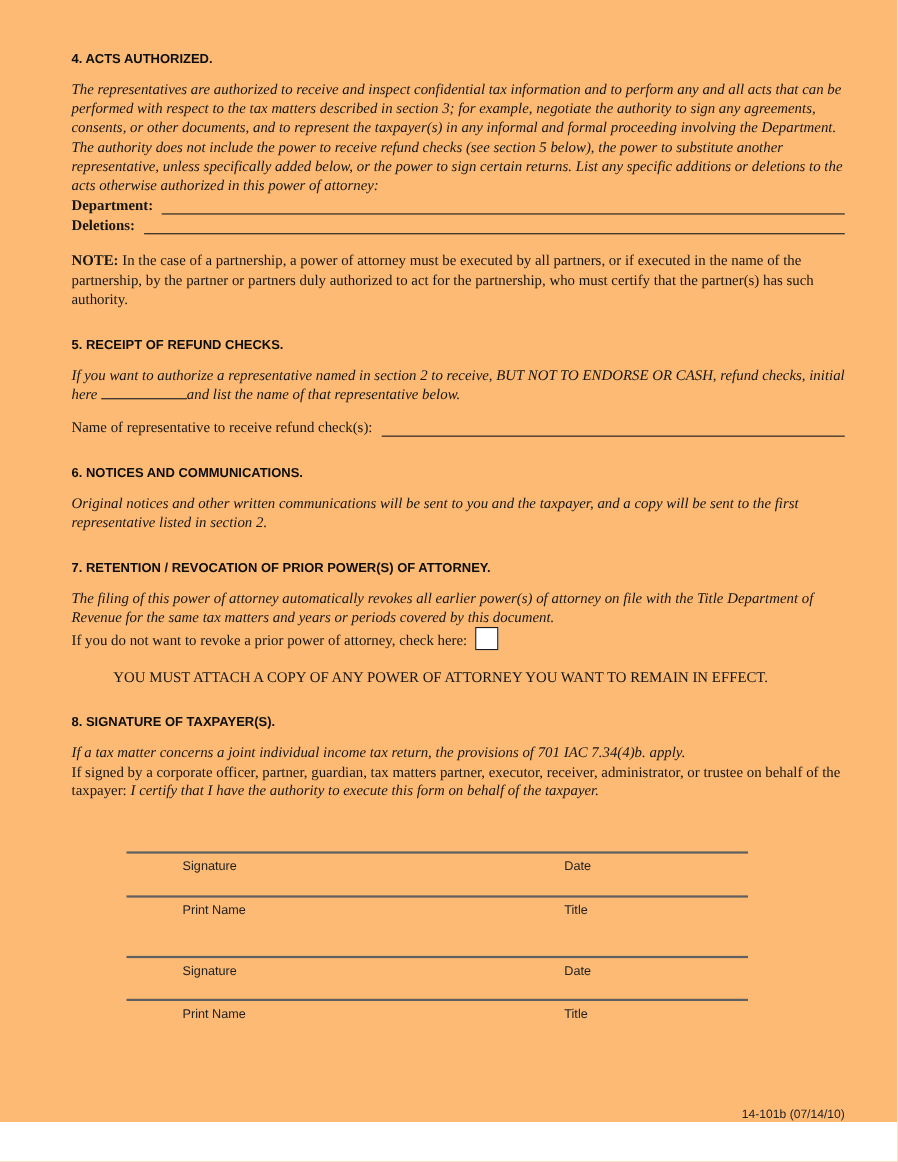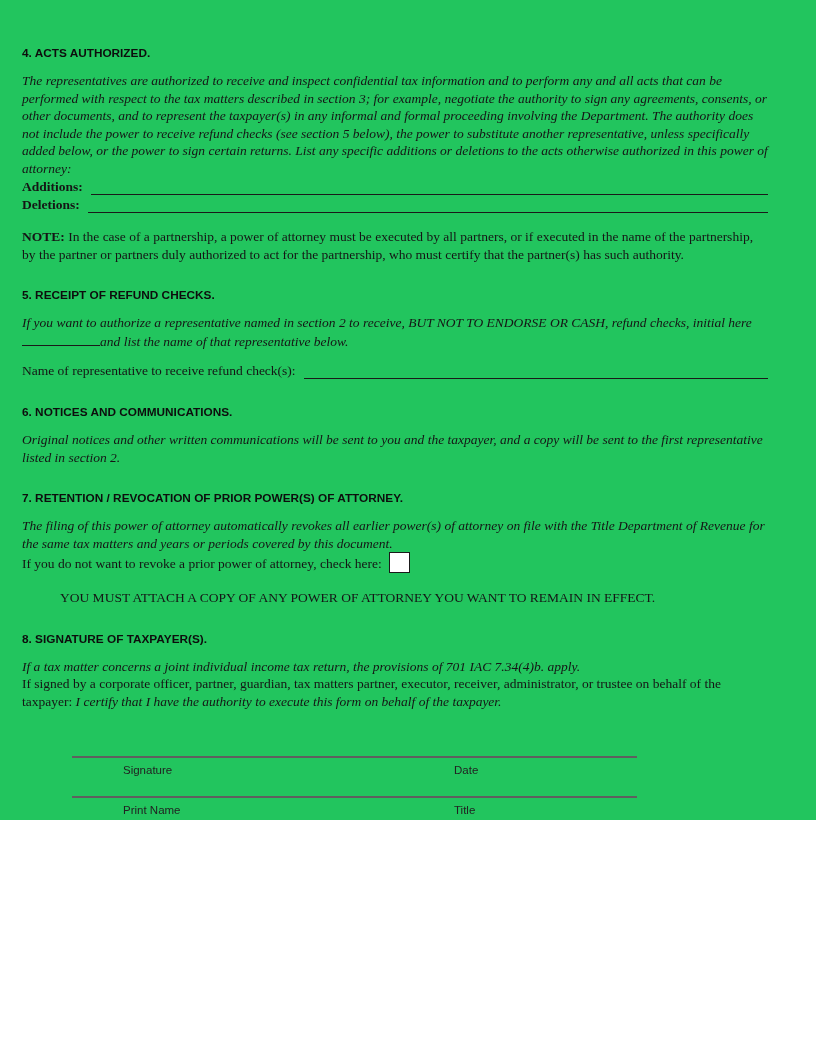--- a/index.html
+++ b/index.html
@@ -1,22 +1,22 @@
 <!DOCTYPE html>
 <html><head>
 <meta charset="utf-8">
 <style>
   html, body { margin: 0; padding: 0; background: #ffffff; }
   .page {
     position: relative;
     width: 816px;
-    height: 820px;
-    background: #22c55e;
+    height: 1020px;
+    background: #fdba74;
     box-sizing: border-box;
-    padding: 47px 48px 0 22px;
+    padding: 47px 48px 0 65px;
     font-family: "Liberation Serif", serif;
     font-size: 13.5px;
     line-height: 17.5px;
     color: #151515;
   }
   .sec-heading {
     font-family: "Liberation Sans", sans-serif;
     font-size: 11.8px;
     font-weight: 700;
     line-height: 13px;
@@ -63,21 +63,21 @@
     font-size: 11.5px;
     line-height: 14px;
     color: #222;
   }
   .sig-row { position: relative; border-top: 2px solid #5f5f5f; }
   .sig-row.h1 { height: 38px; }
   .sig-row.h2 { height: 53px; }
   .sig-row.h3 { height: 37px; }
   .sig-row.h4 { height: 30px; }
   .sig-left  { position: absolute; left: 51px;  top: 5px; }
-  .sig-right { position: absolute; left: 382px; top: 5px; }
+  .sig-right { position: absolute; left: 398px; top: 5px; }
   .warning {
     margin-top: 24px;
     text-align: center;
     font-weight: 700;
     font-size: 13.8px;
     line-height: 18px;
     color: #0d0d0d;
   }
   .footer {
     position: absolute;
@@ -90,21 +90,21 @@
 </style>
 </head>
 <body>
 
 <div class="page">
 
   <section>
     <h2 class="sec-heading">4. ACTS AUTHORIZED.</h2>
     <p class="body-para">The representatives are authorized to receive and inspect confidential tax information and to perform any and all acts that can be performed with respect to the tax matters described in section 3; for example, negotiate the authority to sign any agreements, consents, or other documents, and to represent the taxpayer(s) in any informal and formal proceeding involving the Department. The authority does not include the power to receive refund checks (see section 5 below), the power to substitute another representative, unless specifically added below, or the power to sign certain returns. List any specific additions or deletions to the acts otherwise authorized in this power of attorney:</p>
     <div class="fill-row">
-      <span class="fill-label">Additions:</span>
+      <span class="fill-label">Department:</span>
       <span class="fill-line"></span>
     </div>
     <div class="fill-row">
       <span class="fill-label">Deletions:</span>
       <span class="fill-line"></span>
     </div>
   </section>
 
   <p class="note-para"><span class="note-label">NOTE:</span> <span>In the case of a partnership, a power of attorney must be executed by all partners, or if executed in the name of the partnership, by the partner or partners duly authorized to act for the partnership, who must certify that the partner(s) has such authority.</span></p>
 

